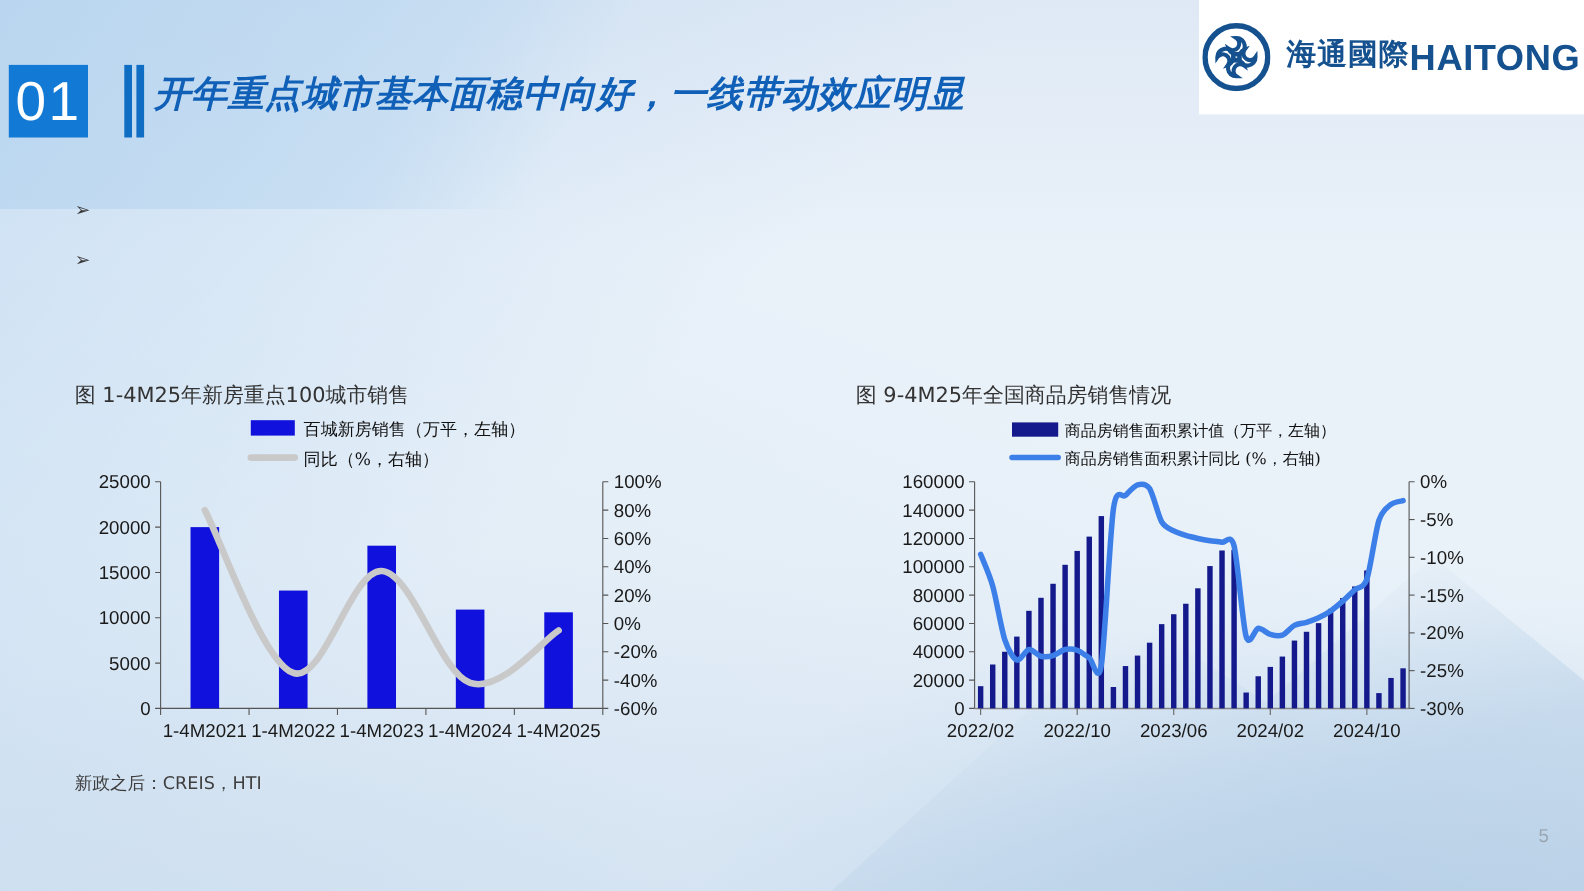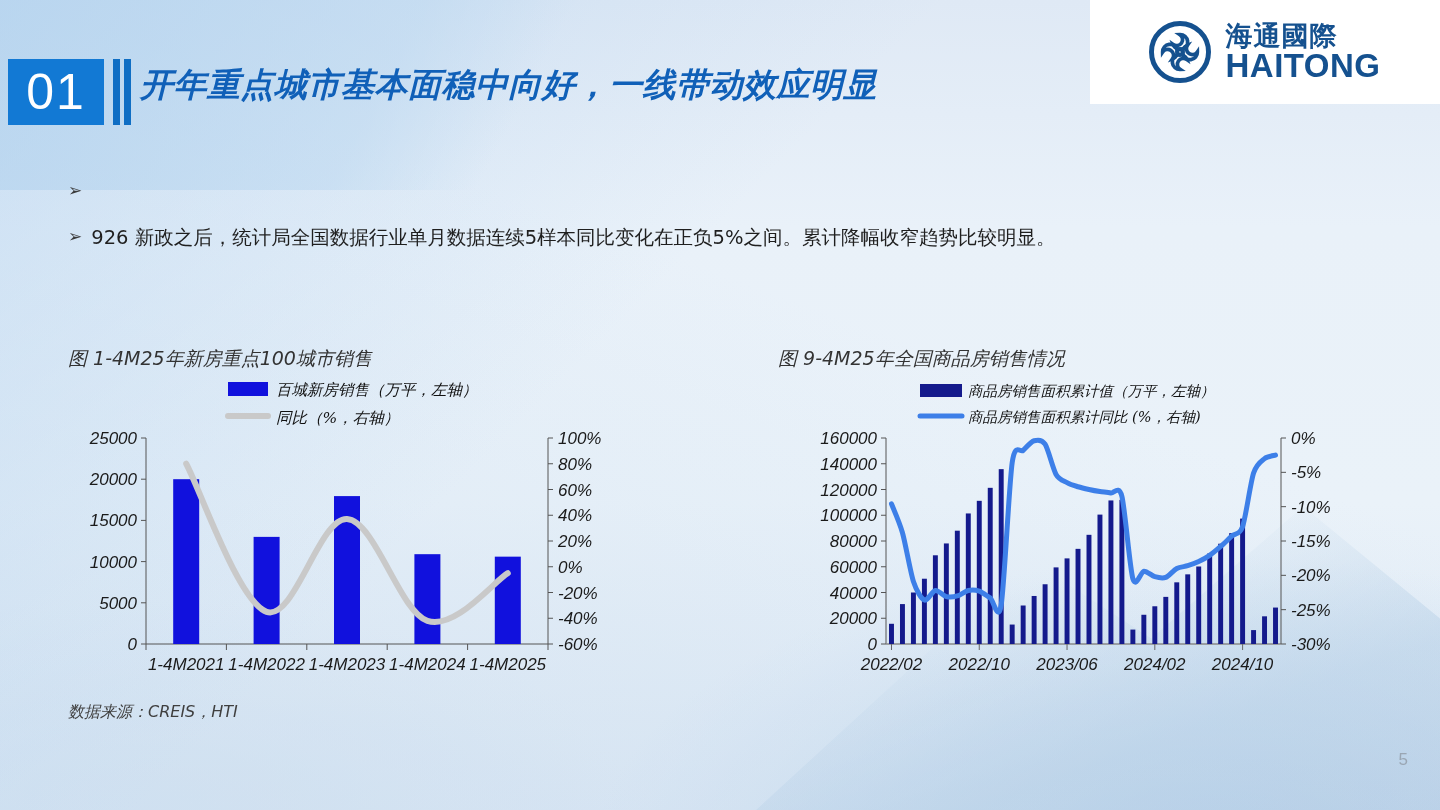--- a/index.html
+++ b/index.html
@@ -30,27 +30,27 @@
     clip-path:polygon(10% 100%,46% 24%,62% 48%,82% 8%,100% 42%,100% 100%);
     pointer-events:none;
   }
 
   
   .logo-box{
     position:absolute;right:0;top:0;width:350px;height:104px;background:#ffffff;
     display:flex;align-items:center;justify-content:center;gap:14px;
   }
   .logo-mark{width:62px;height:62px;flex:0 0 auto;}
-  .logo-txt{display:flex;flex-direction:column;line-height:1;}
+  .logo-txt{display:flex;line-height:1;}
   .logo-cn{font-size:27px;font-weight:bold;color:#15518f;letter-spacing:1px;
            font-family:"DejaVu Sans","Liberation Sans",sans-serif;}
   .logo-en{font-size:33px;font-weight:bold;color:#15518f;letter-spacing:.5px;margin-top:0;}
 
   .badge{
-    position:absolute;left:8px;top:59px;width:96px;height:66px;background:#1279d4;
+    position:absolute;left:8px;top:59px;width:72px;height:66px;background:#1279d4;
     color:#fff;font-size:50px;line-height:66px;text-align:center;font-weight:400;
     letter-spacing:2px;
   }
   .divider{position:absolute;top:59px;width:7px;height:66px;background:#0f6ec4;}
   .divider.d1{left:113px;}
   .divider.d2{left:124px;}
   .title{
     position:absolute;left:140px;top:63px;
     font-family:"DejaVu Sans","Liberation Sans",sans-serif;
     font-size:33px;font-weight:bold;color:#1060b8;letter-spacing:.5px;white-space:nowrap;font-style:italic;
@@ -59,21 +59,21 @@
   
   .bullets{position:absolute;left:68px;top:176px;width:1330px;}
   .bullet{display:flex;align-items:flex-start;margin-bottom:16px;}
   .bullet .arrow{flex:0 0 auto;color:#3a3a3a;font-size:17px;line-height:30px;margin-right:9px;}
   .bullet .btxt{
     font-family:"DejaVu Sans","Liberation Sans",sans-serif;
     font-size:19.5px;color:#1f1f1f;line-height:31px;font-weight:500;
   }
 
   
-  .chart-block{position:absolute;font-style:italic;}
+  .chart-block{position:absolute;}
   .chart-title{
     font-family:"DejaVu Sans","Liberation Sans",sans-serif;
     font-size:19px;color:#333;white-space:nowrap;
   }
   .chart-src{
     font-family:"DejaVu Sans","Liberation Sans",sans-serif;
     font-size:16px;color:#3f3f3f;white-space:nowrap;
   }
   .cl{position:absolute;left:68px;top:346px;}
   .cr{position:absolute;left:778px;top:346px;}
@@ -113,21 +113,20 @@
   <div class="divider d1"></div>
   <div class="divider d2"></div>
   <div class="title">开年重点城市基本面稳中向好，一线带动效应明显</div>
 
   <div class="bullets">
     <div class="bullet">
       <span class="arrow">➢</span>
     </div>
     <div class="bullet">
       <span class="arrow">➢</span>
-      <span class="btxt">926 新政之后，统计局全国数据行业单月数据连续5样本同比变化在正负5%之间。累计降幅收窄趋势比较明显。</span>
     </div>
   </div>
 
   <div class="chart-block cl">
     <div class="chart-title">图 1-4M25年新房重点100城市销售</div>
     <svg id="svg-left" width="620" height="330">
         <line x1="78" y1="66" x2="78" y2="272" stroke="#555" stroke-width="1"></line>
         <line x1="78" y1="272" x2="480" y2="272" stroke="#555" stroke-width="1"></line>
         <line x1="480" y1="66" x2="480" y2="272" stroke="#555" stroke-width="1"></line>
         <line x1="73" y1="272" x2="78" y2="272" stroke="#555" stroke-width="1"></line>
@@ -175,21 +174,21 @@
         <rect x="426.8" y="184.656" width="26" height="87.344" fill="#1111dd"></rect>
         <line x1="399.6" y1="272" x2="399.6" y2="278" stroke="#555" stroke-width="1"></line>
         <text x="439.8" y="298" text-anchor="middle" class="axnum" font-size="16.5">1-4M2025</text>
         <line x1="480" y1="272" x2="480" y2="278" stroke="#555" stroke-width="1"></line>
         <path d="M118.2,91.75 C132.136,117.41416666666666 170.728,230.21633333333332 198.60000000000002,239.8125 C226.47200000000004,249.40866666666668 251.128,145.55033333333336 279,147.1125 C306.872,148.67466666666667 331.528,239.452 359.40000000000003,248.825 C387.27200000000005,258.198 425.86400000000003,209.44466666666668 439.8,201.1875" fill="none" stroke="#c9c9c9" stroke-width="6" stroke-linecap="round" stroke-linejoin="round"></path>
         <rect x="160" y="10" width="40" height="14" fill="#1111dd"></rect>
         <text x="208" y="23" text-anchor="start" class="lgd">百城新房销售（万平，左轴）</text>
         <line x1="160" y1="44" x2="200" y2="44" stroke="#c9c9c9" stroke-width="6" stroke-linecap="round"></line>
         <text x="208" y="51" text-anchor="start" class="lgd">同比（%，右轴）</text>
       </svg>
-    <div class="chart-src">数据来源：CREIS，HTI</div>
+    <div class="chart-src">新政之后：CREIS，HTI</div>
   </div>
 
   <div class="chart-block cr">
     <div class="chart-title">图 9-4M25年全国商品房销售情况</div>
     <svg id="svg-right" width="620" height="330">
         <line x1="108" y1="66" x2="108" y2="272" stroke="#555" stroke-width="1"></line>
         <line x1="108" y1="272" x2="503" y2="272" stroke="#888" stroke-width="1.4"></line>
         <line x1="503" y1="66" x2="503" y2="272" stroke="#555" stroke-width="1"></line>
         <line x1="103" y1="272" x2="108" y2="272" stroke="#555" stroke-width="1"></line>
         <text x="99" y="278" text-anchor="end" class="axnum">0</text>

